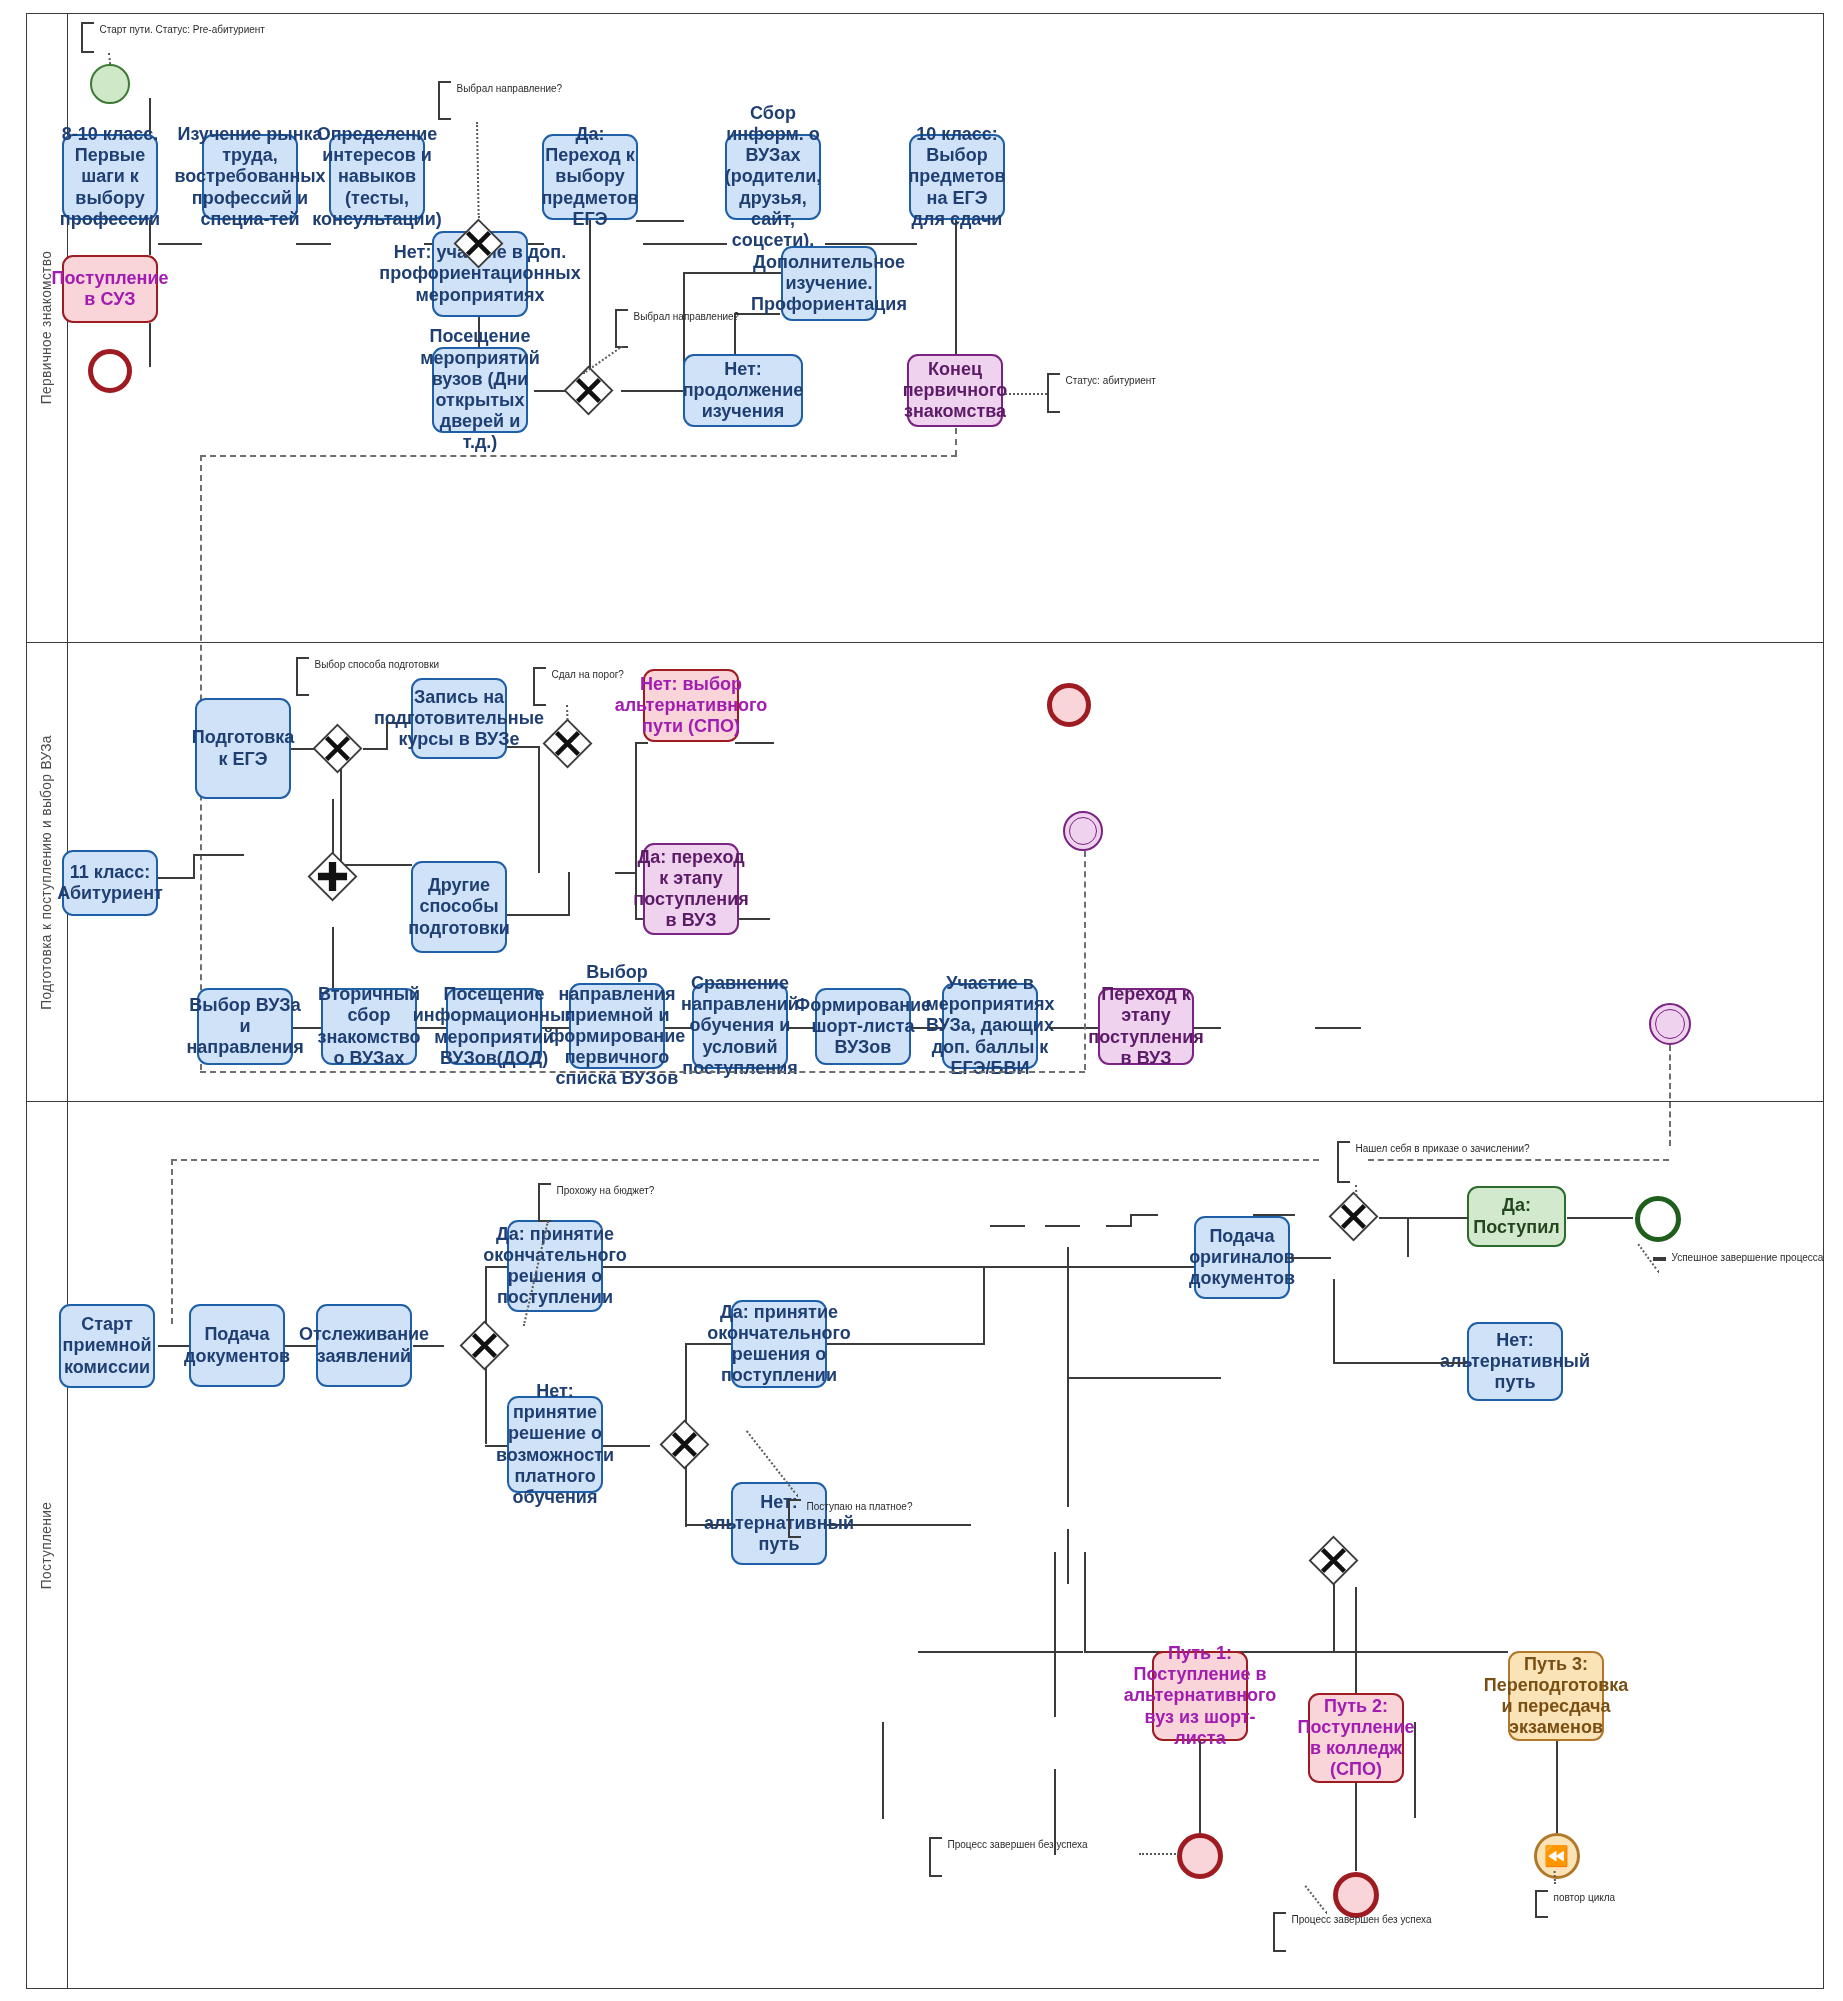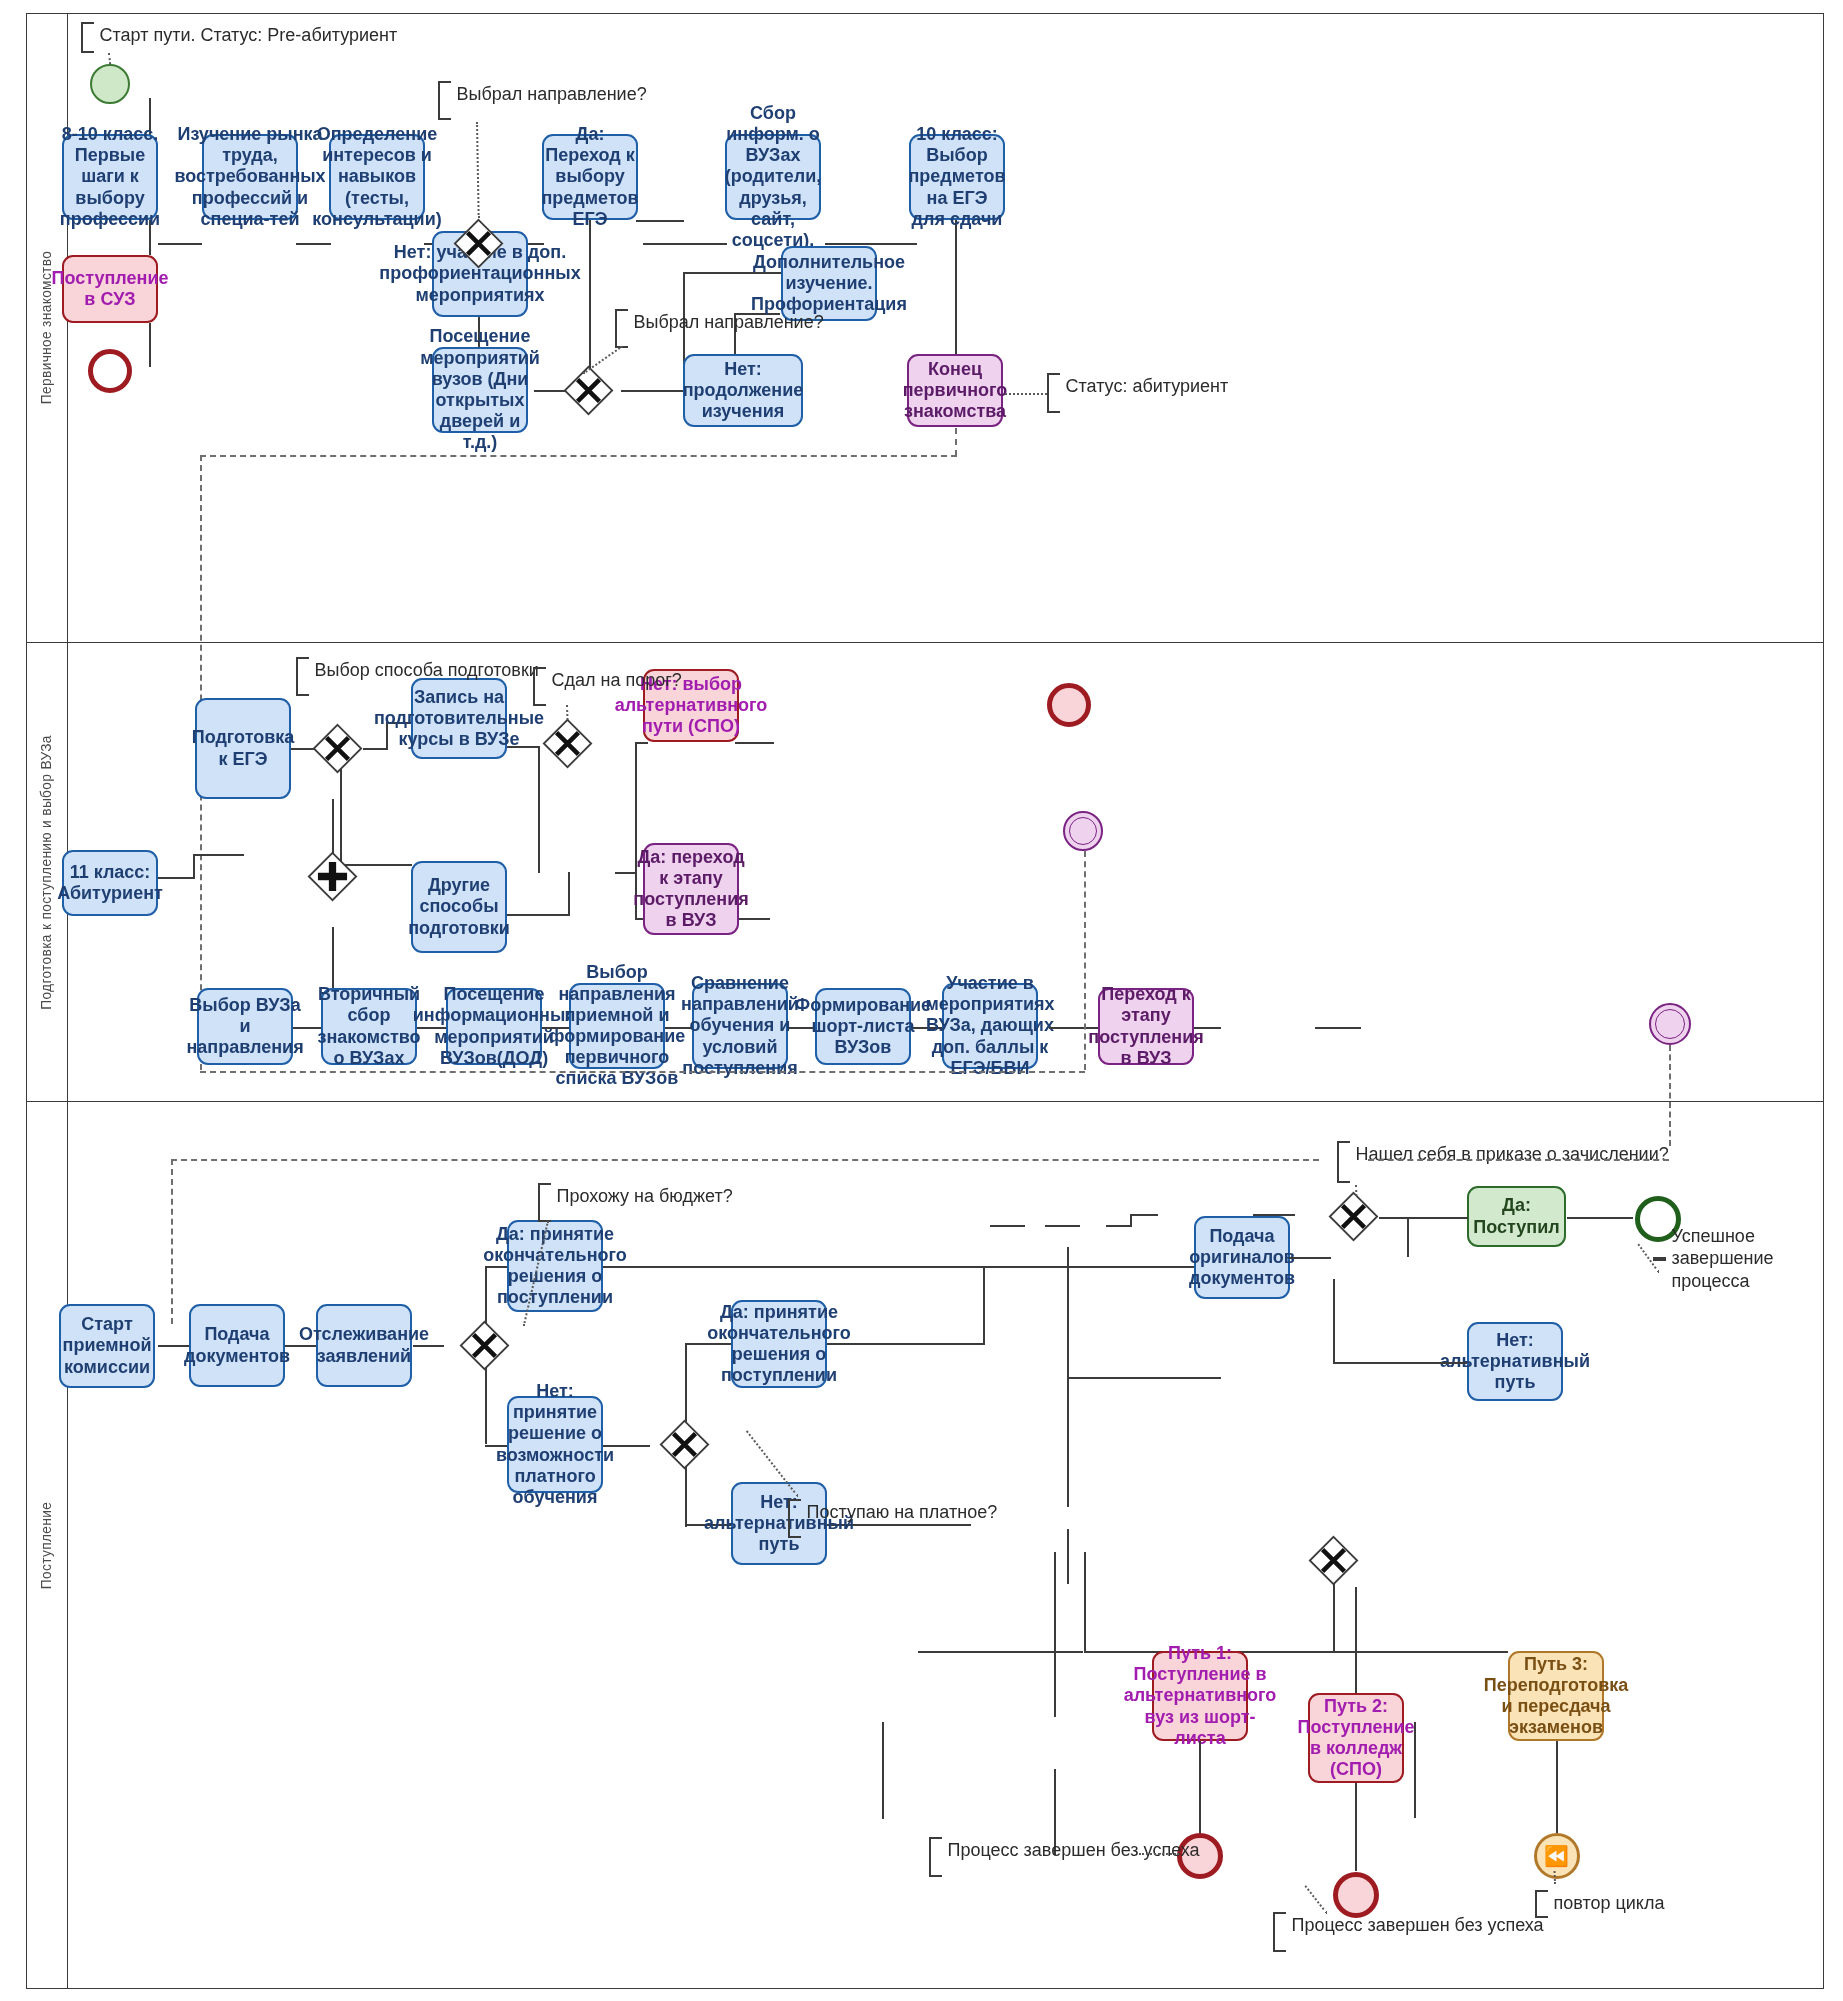--- a/index.html
+++ b/index.html
@@ -43,21 +43,21 @@
   
   .conn{position:absolute;background:#3b3b3b;}
   .h{height:1.8px;} .v{width:1.8px;}
   .dash-h{position:absolute;height:0;border-top:2.8px dashed #6f6f6f;}
   .dash-v{position:absolute;width:0;border-left:2.8px dashed #6f6f6f;}
 
   
   .anno{position:absolute;display:flex;align-items:stretch;}
   .anno .brk{width:11px;border-left:2.8px solid #3b3b3b;border-top:2.8px solid #3b3b3b;
              border-bottom:2.8px solid #3b3b3b;flex:0 0 11px;}
-  .anno .txt{padding:1.8px 0 1.8px 5.5px;font-size:18px;color:#2b2b2b;line-height:1.25;
+  .anno .txt{padding:1.8px 0 1.8px 5.5px;font-size:10px;color:#2b2b2b;line-height:1.25;
              white-space:pre-line;}
   .dot-h{position:absolute;height:0;border-top:2.3px dotted #5a5a5a;}
   .dot-l{position:absolute;transform-origin:0 0;height:0;border-top:2.3px dotted #5a5a5a;}
 </style>
 </head>
 <body>
 
 <div id="canvas">
 
   <div class="pool" style="left:26px;top:13px;width:1798px;height:1976px;"></div>

